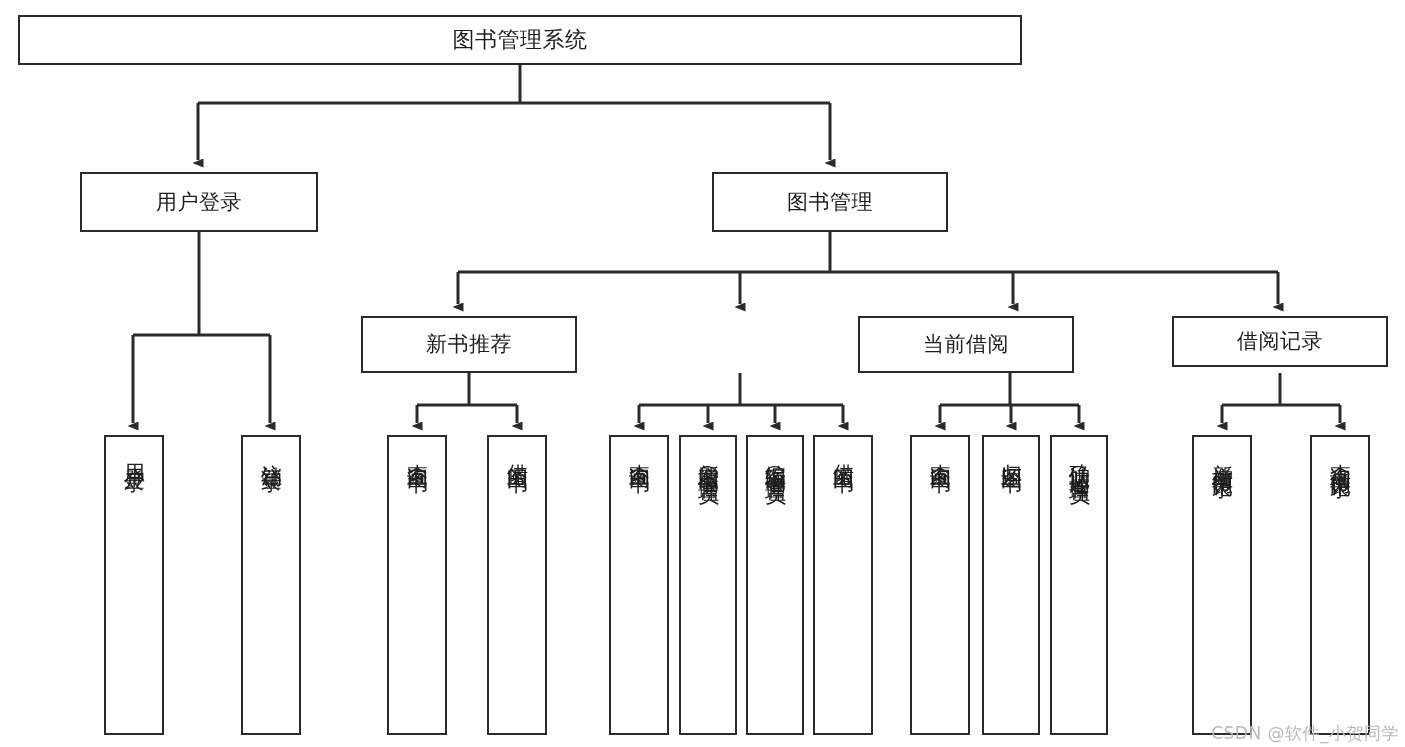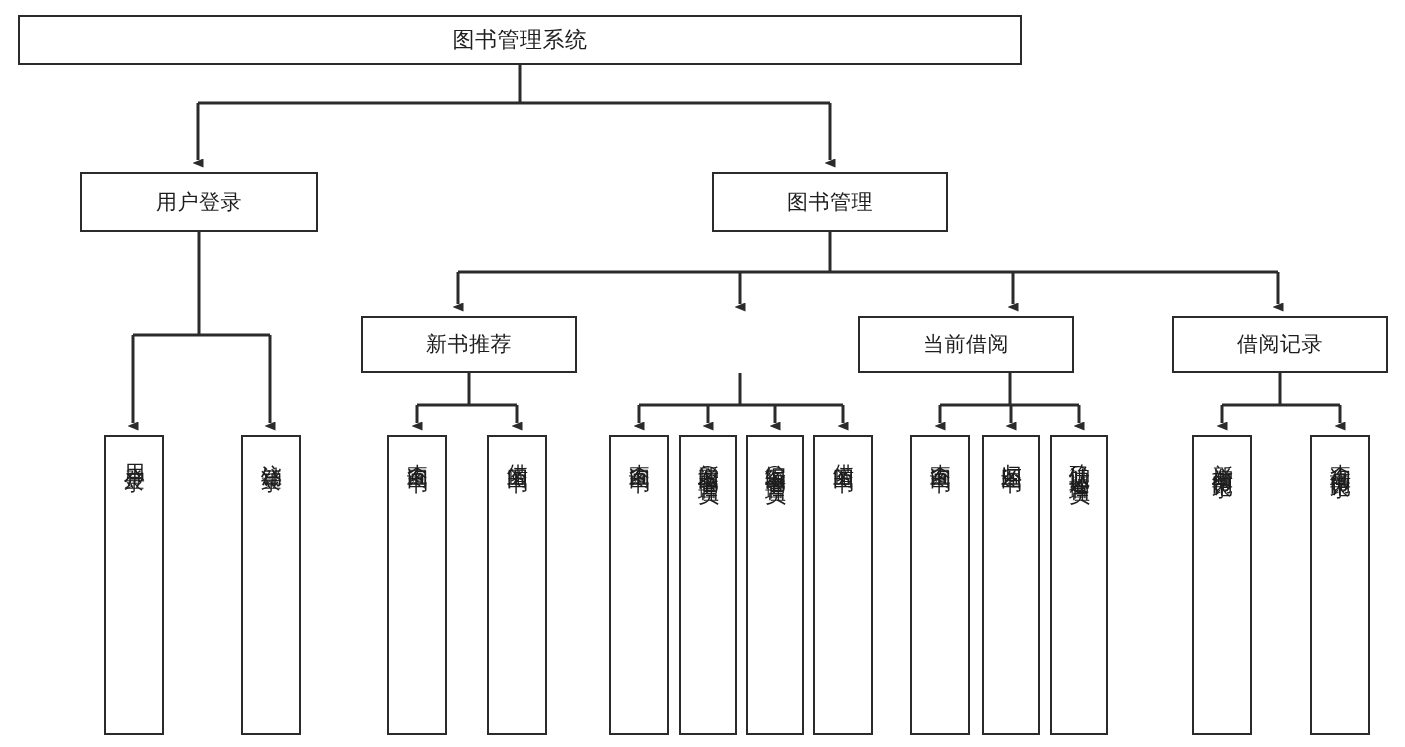--- a/index.html
+++ b/index.html
@@ -133,21 +133,21 @@
   <div class="node h" style="left:712px; top:172px; width:236px; height:60px;">
     <span>图书管理</span>
   </div>
 
   <div class="node h" style="left:361px; top:316px; width:216px; height:57px;">
     <span>新书推荐</span>
   </div>
   <div class="node h" style="left:858px; top:316px; width:216px; height:57px;">
     <span>当前借阅</span>
   </div>
-  <div class="node h" style="left:1172px; top:316px; width:216px; height:57px;">
+  <div class="node h" style="left:1172px; top:316px; width:216px; height:51px;">
     <span>借阅记录</span>
   </div>
 
   <div class="node v" style="left:104px; top:435px; width:60px; height:300px;">
     <span class="vtext">用户登录</span>
   </div>
   <div class="node v" style="left:241px; top:435px; width:60px; height:300px;">
     <span class="vtext">注销登录</span>
   </div>
 
@@ -181,14 +181,15 @@
     <span class="vtext">确认归还（管理员）</span>
   </div>
 
   <div class="node v" style="left:1192px; top:435px; width:60px; height:300px;">
     <span class="vtext">新增借阅记录</span>
   </div>
   <div class="node v" style="left:1310px; top:435px; width:60px; height:300px;">
     <span class="vtext">查询借阅记录</span>
   </div>
 
+  <div class="watermark">CSDN @软件_小贺同学</div>
 
 </div>
 
 </body></html>

